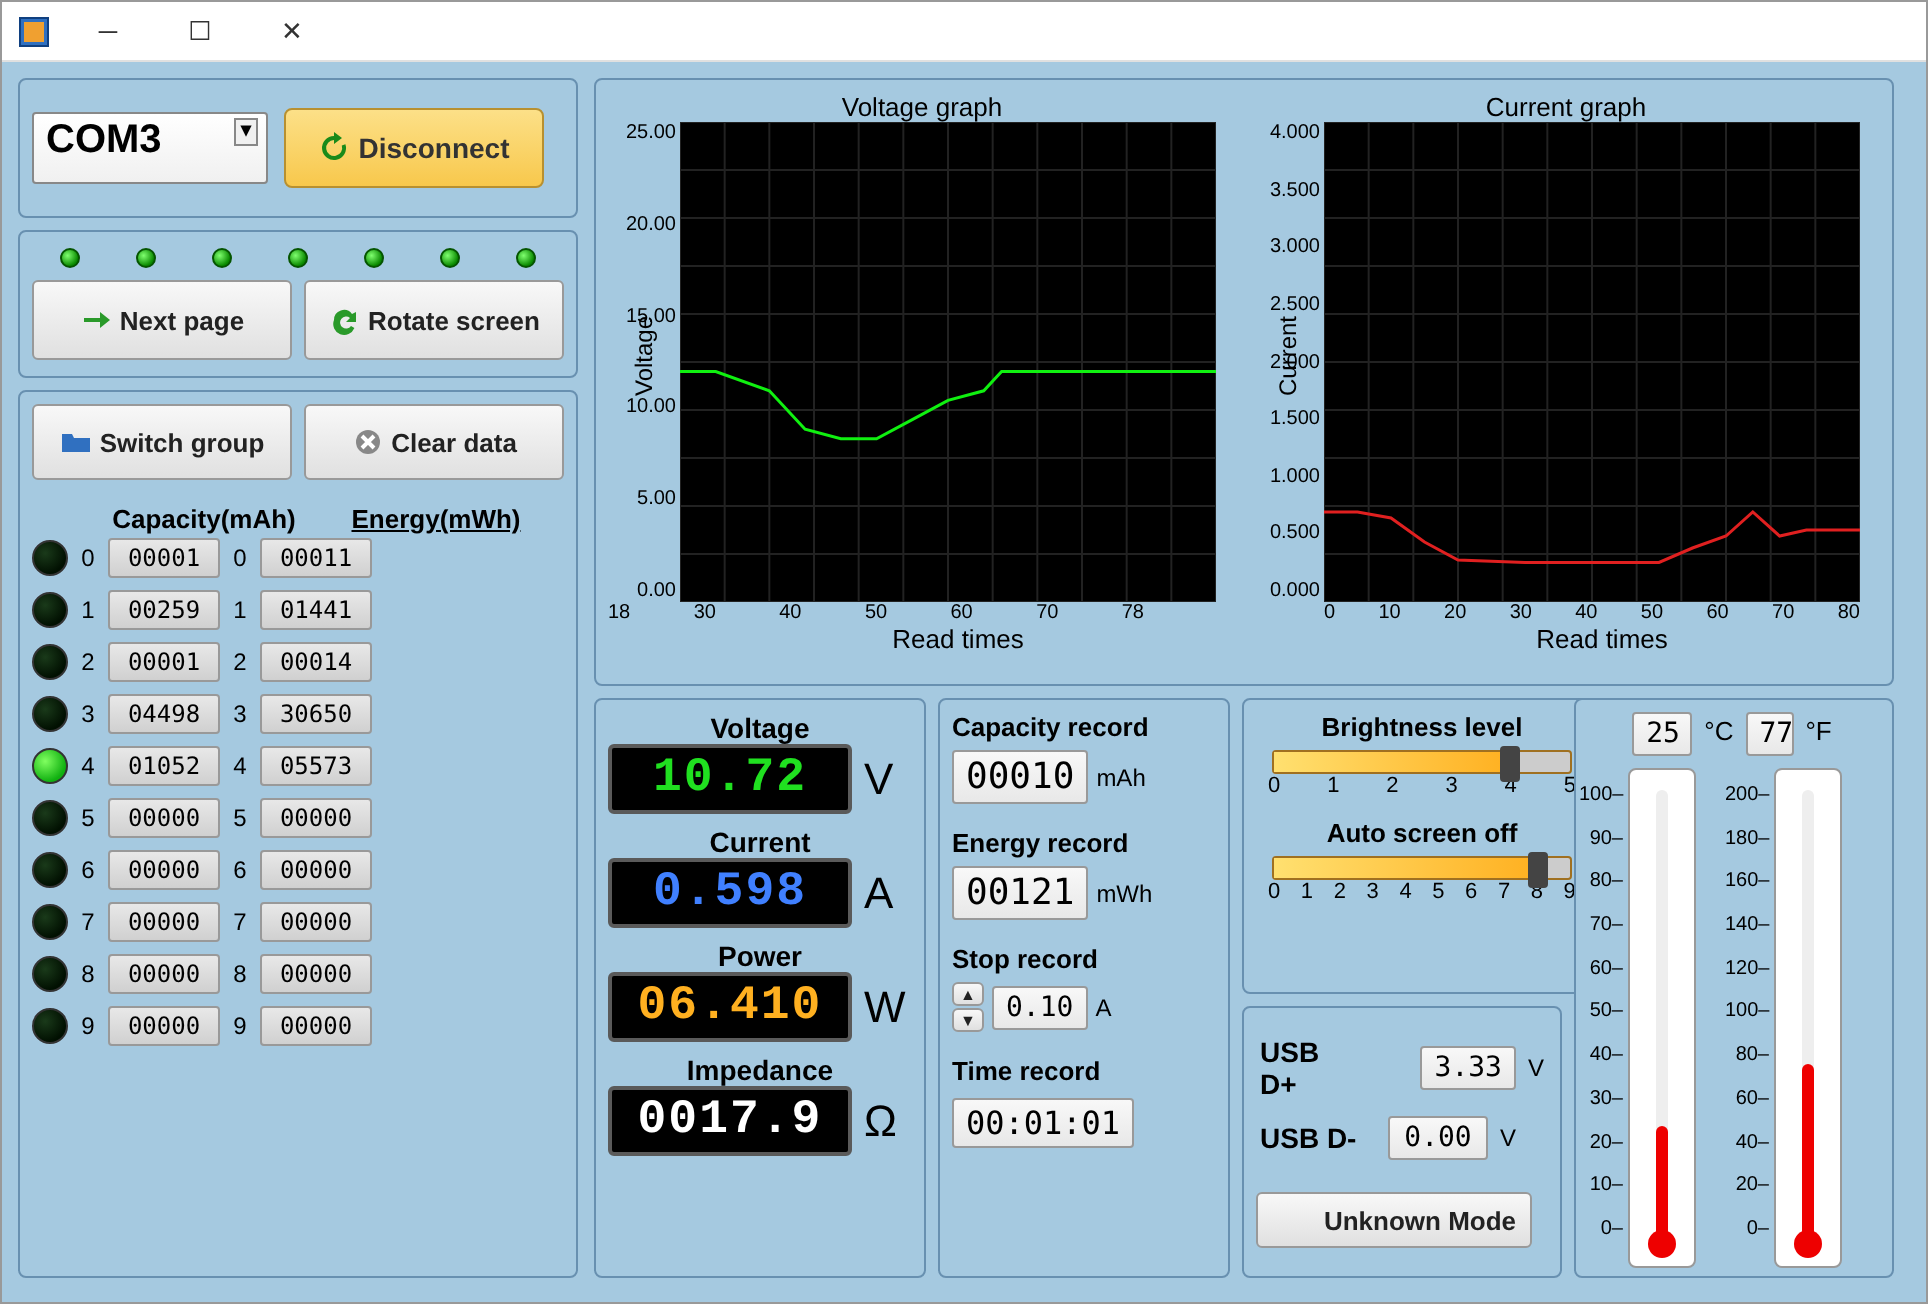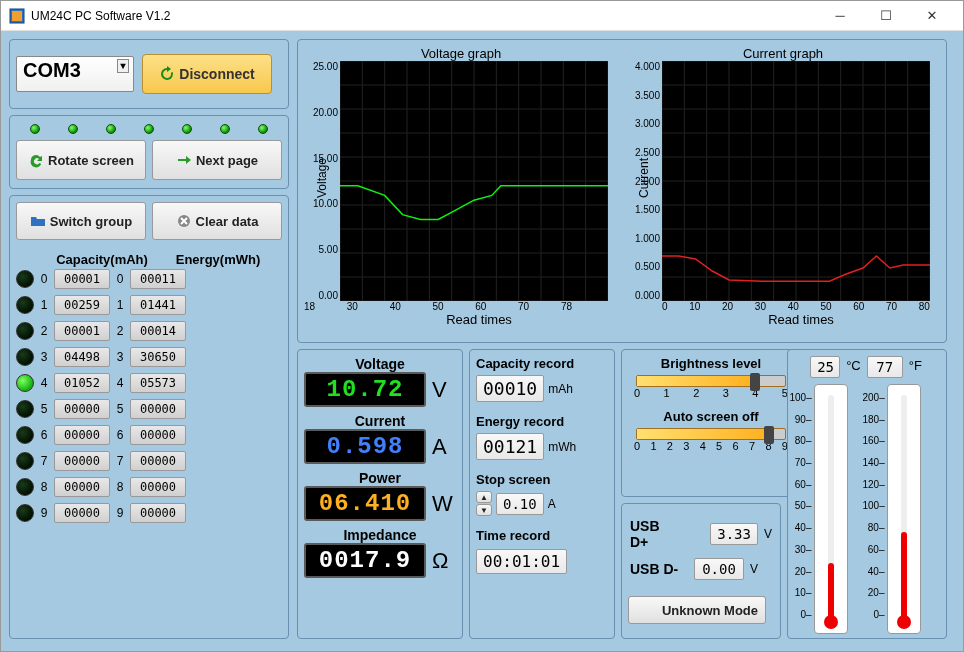--- a/index.html
+++ b/index.html
@@ -47,21 +47,20 @@
 <body>
 
 <div class="window">
   <div class="titlebar">
     <span class="titlebar-icon">
       <svg viewBox="0 0 16 16">
           <rect x="1" y="1" width="14" height="14" fill="#3070c0" stroke="#104080"></rect>
           <rect x="3" y="3" width="10" height="10" fill="#f0a030"></rect>
         </svg>
     </span>
-    <span class="titlebar-title">UM24C PC Software V1.2</span>
     <div class="winbtns">
       <div class="winbtn">─</div>
       <div class="winbtn">☐</div>
       <div class="winbtn close">✕</div>
     </div>
   </div>
 
   <div class="content">
 
     <div class="panel" style="left:8px; top:8px; width:280px; height:70px;">
@@ -88,32 +87,32 @@
           <span class="led"></span>
           <span class="led"></span>
           <span class="led"></span>
           <span class="led"></span>
           <span class="led"></span>
       </div>
       <div style="display:flex; gap:6px; margin-top:4px;">
         <div class="greybtn" style="flex:1; height:40px;">
           <span class="icon-sm">
               <svg viewBox="0 0 16 16">
+                <path d="M2 7h8V4l5 4-5 4V9H2z" fill="#2a9a2a"></path>
+              </svg>
+            </span>
+          <span>Next page</span>
+        </div>
+        <div class="greybtn" style="flex:1; height:40px;">
+          <span class="icon-sm">
+              <svg viewBox="0 0 16 16">
                 <path d="M3 8a5 5 0 0 1 9-3l2-1v5h-5l2-2a3 3 0 1 0 .5 4l1.7 1A5 5 0 1 1 3 8z" fill="#2a9a2a"></path>
               </svg>
             </span>
           <span>Rotate screen</span>
-        </div>
-        <div class="greybtn" style="flex:1; height:40px;">
-          <span class="icon-sm">
-              <svg viewBox="0 0 16 16">
-                <path d="M2 7h8V4l5 4-5 4V9H2z" fill="#2a9a2a"></path>
-              </svg>
-            </span>
-          <span>Next page</span>
         </div>
       </div>
     </div>
 
     <div class="panel" style="left:8px; top:164px; width:280px; height:444px;">
       <div style="display:flex; gap:6px;">
         <div class="greybtn" style="flex:1; height:38px;">
           <span class="icon-sm">
               <svg viewBox="0 0 16 16">
                 <path d="M1 4h5l1 2h8v7H1z" fill="#3070c0"></path>
@@ -128,21 +127,21 @@
                 <path d="M5 5l6 6M11 5l-6 6" stroke="#fff" stroke-width="2"></path>
               </svg>
             </span>
           <span>Clear data</span>
         </div>
       </div>
       <div style="display:flex; margin-top:12px;">
         <div style="width:36px;"></div>
         <div class="header-lbl" style="width:100px;">Capacity(mAh)</div>
         <div style="width:16px;"></div>
-        <div class="header-lbl" style="width:100px;">Energy(mWh)</div>
+        <div class="header-lbl" style="width:100px;text-decoration:underline;">Energy(mWh)</div>
       </div>
       <div id="group-rows">
           <div class="datarow">
             <span class="dot "></span>
     <span class="idx">0</span>
     <span class="smallbox">00001</span>
     <span class="idx">0</span>
     <span class="smallbox">00011</span>
           </div>
           <div class="datarow">
@@ -354,21 +353,21 @@
       <div class="header-lbl" style="text-align:left; font-size:13px;">Capacity record</div>
       <div style="display:flex; align-items:center; gap:4px; margin-top:4px;">
           <div class="valbox" style="font-size:18px;">00010</div>
           <span>mAh</span>
         </div>
       <div class="header-lbl" style="text-align:left; font-size:13px; margin-top:12px;">Energy record</div>
       <div style="display:flex; align-items:center; gap:4px; margin-top:4px;">
           <div class="valbox" style="font-size:18px;">00121</div>
           <span>mWh</span>
         </div>
-      <div class="header-lbl" style="text-align:left; font-size:13px; margin-top:12px;">Stop screen</div>
+      <div class="header-lbl" style="text-align:left; font-size:13px; margin-top:12px;">Stop record</div>
       <div style="display:flex; align-items:center; gap:4px; margin-top:4px;">
         <div style="display:flex; flex-direction:column; gap:1px;">
           <div class="greybtn" style="width:16px;height:12px;font-size:8px;">▲</div>
           <div class="greybtn" style="width:16px;height:12px;font-size:8px;">▼</div>
         </div>
         <div class="valbox">0.10</div>
           <span>A</span>
       </div>
       <div class="header-lbl" style="text-align:left; font-size:13px; margin-top:12px;">Time record</div>
       <div class="valbox" style="font-size:16px; margin-top:4px; display:inline-block;">00:01:01</div>
@@ -420,21 +419,21 @@
       </div>
       <div class="greybtn" style="width:138px; height:28px; margin:8px auto 0; font-size:13px;padding-left:26px;">
           <span>Unknown Mode</span>
         </div>
     </div>
 
     <div class="panel" style="left:786px; top:318px; width:160px; height:290px;">
       <div style="display:flex; gap:4px; justify-content:center;">
         <div class="valbox" style="width:30px;">25</div>
         <span style="font-size:13px; padding:2px;">°C</span>
-        <div class="valbox" style="width:36px;">77</div>
+        <div class="valbox" style="width:24px;">77</div>
         <span style="font-size:13px; padding:2px;">°F</span>
       </div>
       <div style="display:flex; justify-content:space-around; margin-top:6px; position:relative; height:250px;">
         <div style="position:relative;">
           <div class="thermo-ticks-l" id="cticks">
               <div>100–</div>
               <div>90–</div>
               <div>80–</div>
               <div>70–</div>
               <div>60–</div>

